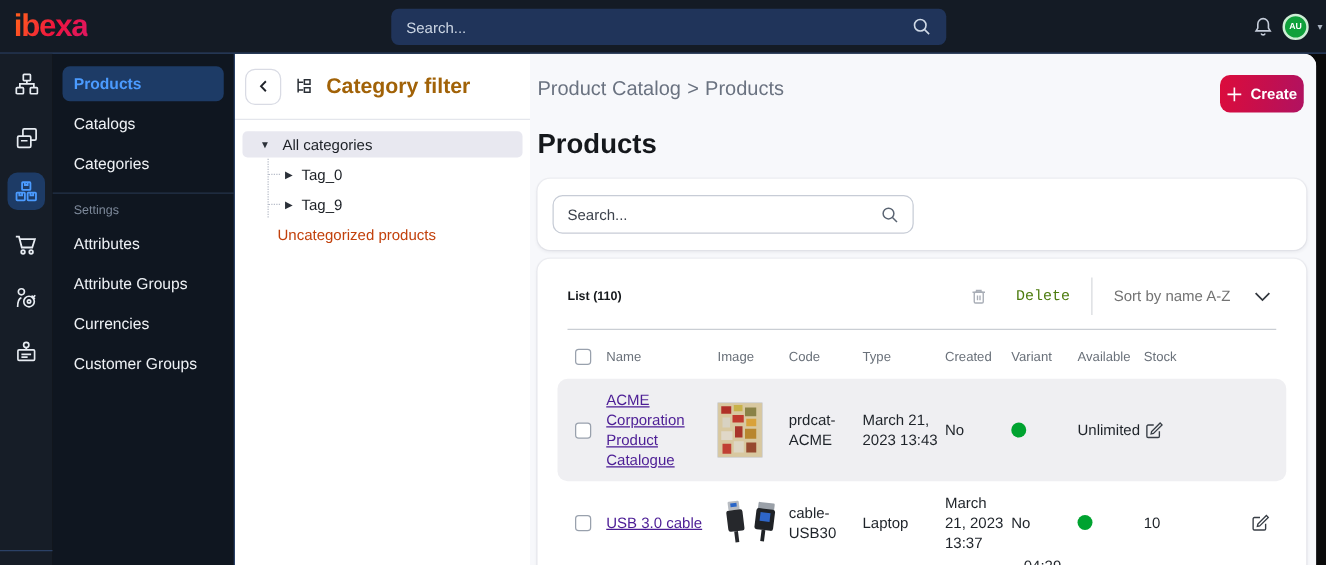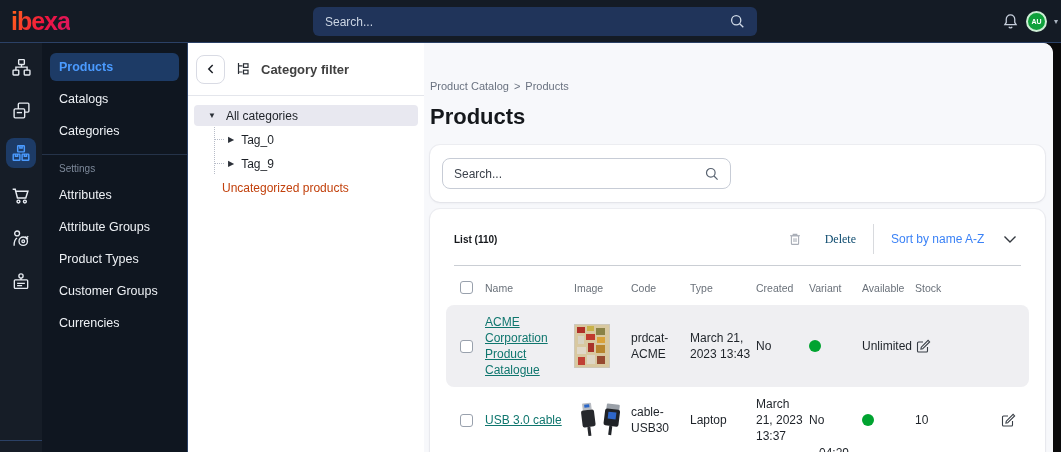--- a/index.html
+++ b/index.html
@@ -45,21 +45,21 @@
   .menu-settings { font-size:10px; color:#7d899a; padding-left:17px; margin-bottom:7px; }
 
   .light { flex:1; display:flex; background:#fff; border-top-right-radius:10px;
     overflow:hidden; min-width:0; }
 
   
   .catpanel { width:236px; flex:0 0 236px; background:#fff; padding-top:10px; }
   .cat-head { display:flex; align-items:center; gap:11px; padding:0 8px; height:32px; }
   .back-btn { width:29px; height:29px; border:1px solid #d9dbe4; border-radius:8px;
     background:#fff; display:flex; align-items:center; justify-content:center; }
-  .cat-title { font-size:13px; font-weight:bold; color:#404040; }
+  .cat-title { font-size:17px; font-weight:bold; color:#a16207; }
   .cat-divider { border-top:1px solid #e4e6ec; margin:10px 0 9px 0; }
   .tree { padding:0 6px; position:relative; }
   .tree-row { height:21px; display:flex; align-items:center; font-size:12px;
     color:#1c2026; margin-bottom:3px; border-radius:4px; }
   .tree-row.selected { background:#e8e8f0; }
   .tree-root { padding-left:14px; }
   .tw-caret { font-size:8px; color:#2b3038; margin-right:10px; }
   .tree-kids { position:relative; }
   .tree-kids::before { content:""; position:absolute; left:20px; top:-2px; height:47px;
     border-left:1px dotted #b7bcc8; }
@@ -68,21 +68,21 @@
   .tree-child::before { content:""; position:absolute; left:20px; width:10px;
     border-top:1px dotted #b7bcc8; top:10px; }
   .tc-caret { font-size:8px; color:#2b3038; margin-right:7px; }
   .tree-plain { padding-left:28px; height:21px; display:flex; align-items:center;
     font-size:12px; color:#c2410c; margin-top:2px; }
 
   
   .content { flex:1; background:#f7f8fb; padding:15px 2px 0 6px; position:relative;
     min-width:0; overflow:hidden; }
   .content-head { display:flex; align-items:flex-start; }
-  .breadcrumb { font-size:11px; color:#6a7280; margin-top:22px; }
+  .breadcrumb { font-size:16px; color:#6a7280; margin-top:5px; }
   .breadcrumb .sep { margin:0 5px; }
   .create-btn { margin-left:auto; margin-right:8px; width:67px; height:30px;
     border:none; border-radius:8px; color:#fff; font-size:12px; font-weight:bold;
     display:flex; align-items:center; justify-content:center; gap:6px; margin-top:2px;
     background:linear-gradient(100deg,#dc0c3c 0%,#c40f4e 55%,#b01261 100%);
     font-family:"Liberation Sans",sans-serif; }
   .page-title { font-size:22px; font-weight:bold; color:#15181c; margin:12px 0 0 0; }
 
   .card { background:#fff; border-radius:10px;
     box-shadow:0 0 0 1px rgba(25,35,60,.04), 0 1px 3px rgba(25,35,60,.07); }
@@ -91,39 +91,39 @@
   .search-input { width:289px; height:31px; border:1px solid #c7ccd6; border-radius:8px;
     background:#fff; display:flex; align-items:center; padding:0 11px; font-size:12px;
     color:#3c424c; }
   .search-input svg { margin-left:auto; }
 
   .list-card { margin-top:7px; margin-right:6px; border-radius:10px 10px 0 0;
     padding-bottom:14px; }
   .list-head { display:flex; align-items:center; padding:15px 28px 11px 24px; }
   .list-title { font-size:10px; font-weight:bold; color:#15181c; }
   .list-actions { margin-left:auto; display:flex; align-items:center; }
-  .delete-btn { display:flex; align-items:center; gap:23px; font-size:12px; color:#0c4a6e;
-    background:none; border:none; font-family:Liberation Serif, serif; }
+  .delete-btn { display:flex; align-items:center; gap:23px; font-size:12px; color:#4d7c0f;
+    background:none; border:none; font-family:Liberation Mono, monospace; }
   .v-div { width:1px; height:30px; background:#d8dade; margin:0 17px; }
   .sort-ctl { display:flex; align-items:center; width:126px; }
-  .sort-label { font-size:12px; color:#3b82f6; }
+  .sort-label { font-size:12px; color:#737373; }
   .sort-ctl svg { margin-left:auto; }
   .head-divider { border-top:1px solid #caced4; margin:0 24px; }
 
   .table { padding:10px 16px 0 16px; }
   .tgrid { display:grid; grid-template-columns:34px 89px 57px 59px 66px 53px 53px 53px 85px 1fr;
     align-items:center; }
   .thead { padding:5px 0 11px 0; }
   .th { font-size:10.5px; color:#6a717a; padding-left:5px; }
   .cb { width:13px; height:13px; border:1px solid #99a1ad; border-radius:3px;
     background:#fff; margin-left:14px; display:inline-block; }
   .trow { padding:9px 0; border-radius:8px; font-size:12px; color:#1e2329; line-height:16px; }
   .trow.alt { background:#efeff2; }
   .cell { padding-left:5px; }
-  .name-link { color:#0f766e; display:inline-block; max-width:82px; }
+  .name-link { color:#4c1d95; display:inline-block; max-width:82px; }
   .dot { width:12px; height:12px; border-radius:50%; background:#00a330; margin-left:5px; }
   .edit-btn { background:none; border:none; padding-left:6px; display:flex; align-items:center; }
   .thumb1 { width:36px; height:44px; display:block; }
   .thumb2 { width:50px; height:40px; display:block; }
   .partial-text { position:absolute; left:395px; top:403px; font-size:12px; color:#1e2329; }
 
   .edge { width:8px; flex:0 0 8px; background:#0a0a0b; }
   svg { display:block; }
 </style>
 </head>
@@ -219,27 +219,24 @@
       </div>
       <div class="menu-divider"></div>
       <div class="menu-settings">Settings</div>
       <div class="menu-item">
         <span>Attributes</span>
       </div>
       <div class="menu-item">
         <span>Attribute Groups</span>
       </div>
       <div class="menu-item">
-        <span>Product Types</span>
+        <span>Currencies</span>
       </div>
       <div class="menu-item">
         <span>Customer Groups</span>
-      </div>
-      <div class="menu-item">
-        <span>Currencies</span>
       </div>
     </div>
 
     <div class="light">
 
       <div class="catpanel">
         <div class="cat-head">
           <button class="back-btn">
             <svg width="14" height="14" viewBox="0 0 14 14" fill="none" stroke="#20242b" stroke-width="1.5">
                 <path d="M8.7 3 4.8 7l3.9 4"></path>
@@ -272,20 +269,26 @@
             <span>Uncategorized products</span>
           </div>
         </div>
       </div>
 
       <div class="content">
         <div class="content-head">
           <div class="breadcrumb">
             <span>Product Catalog</span><span class="sep">&gt;</span><span>Products</span>
           </div>
+          <button class="create-btn">
+            <svg width="13" height="13" viewBox="0 0 13 13" fill="none" stroke="#fff" stroke-width="1.3">
+                <path d="M6.5 1v11M1 6.5h11"></path>
+              </svg>
+            <span>Create</span>
+          </button>
         </div>
 
         <div class="page-title">Products</div>
 
         <div class="card search-card">
           <div class="search-input">
             <span>Search...</span>
             <svg width="14" height="14" viewBox="0 0 14 14" fill="none" stroke="#5a6472" stroke-width="1.2">
                 <circle cx="5.8" cy="5.8" r="4.3"></circle>
                 <path d="m9 9 3.6 3.6"></path>

